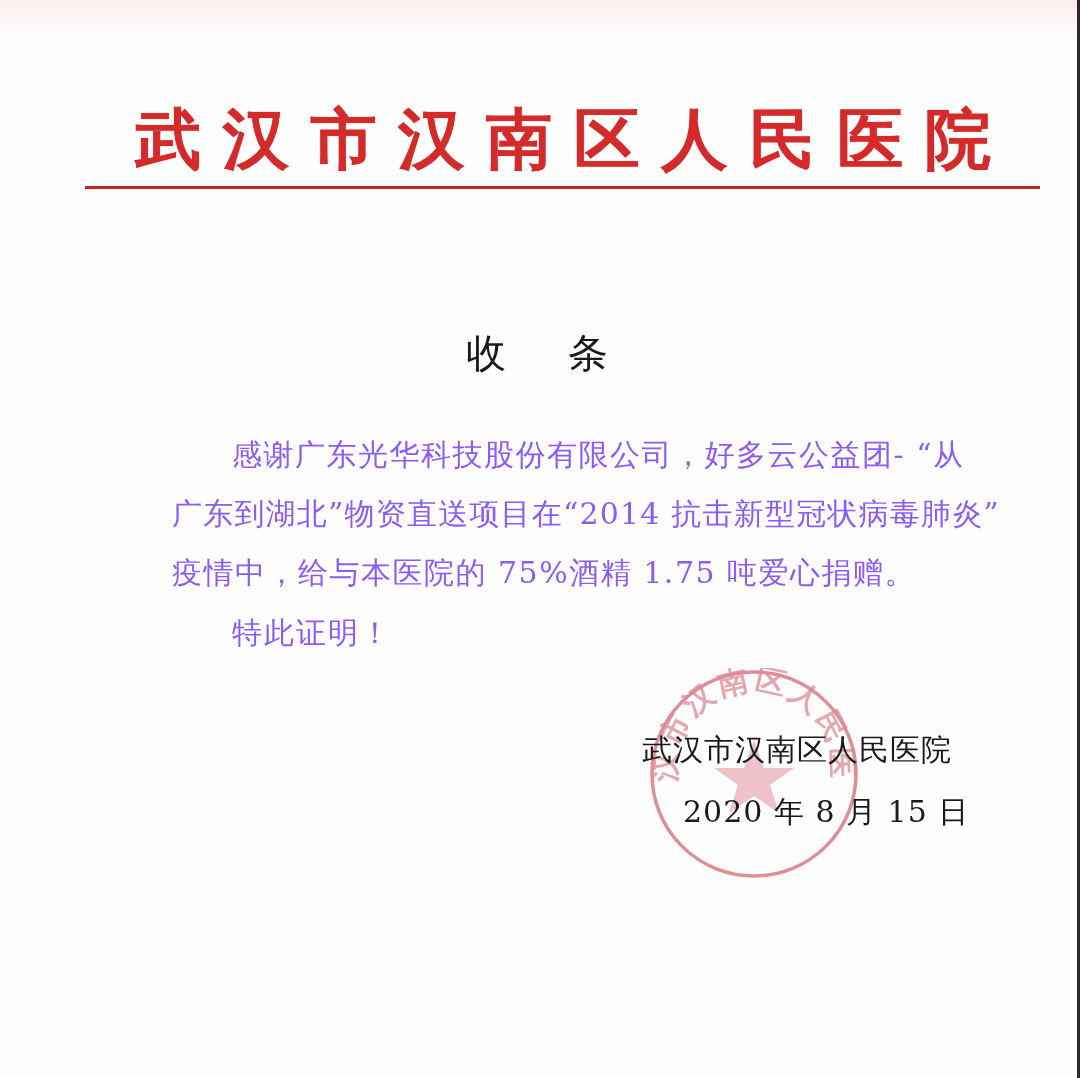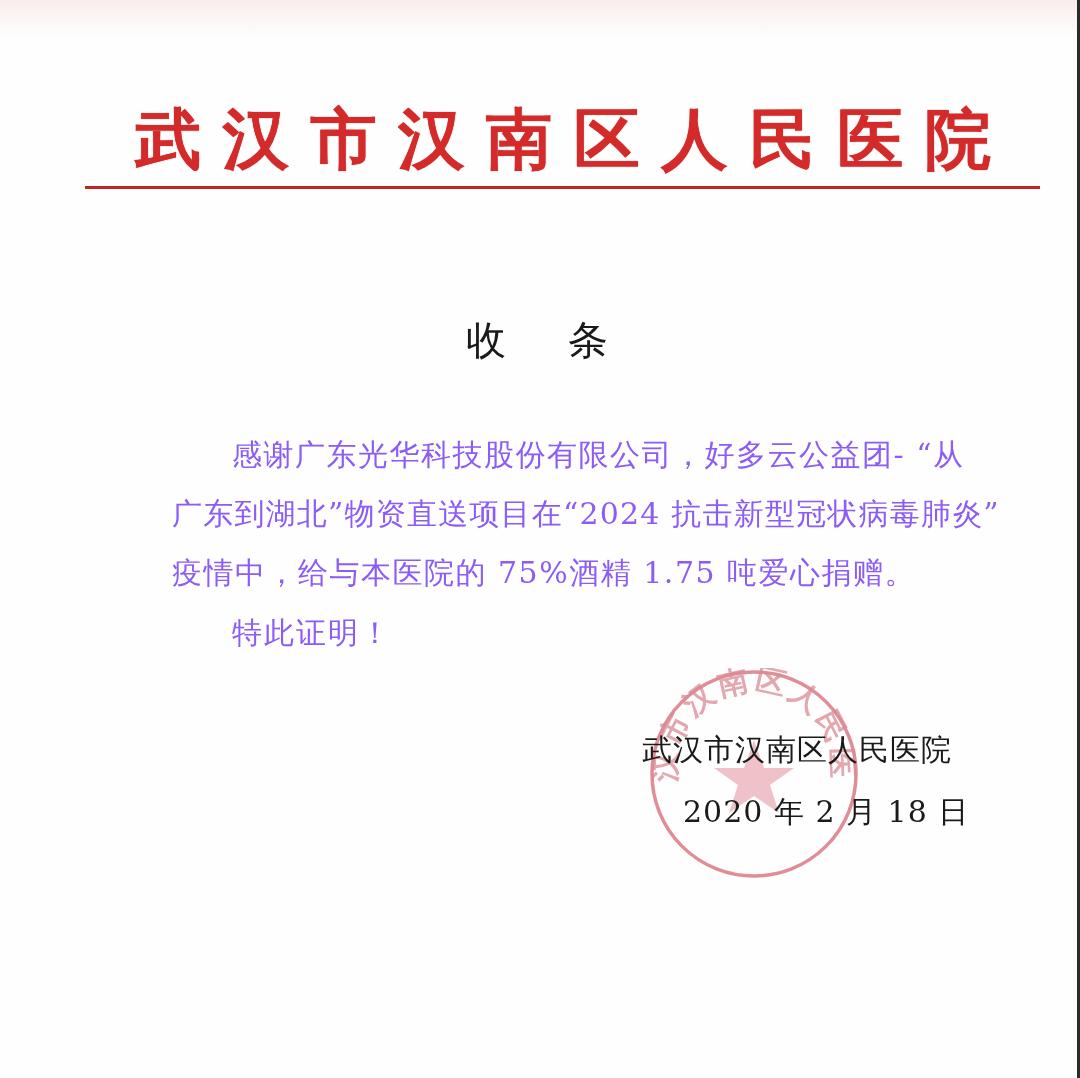--- a/index.html
+++ b/index.html
@@ -58,21 +58,21 @@
     left: 85px;
     top: 186px;
     width: 955px;
     height: 3px;
     background: #c02626;
   }
   .doc-title {
     position: absolute;
     left: 0;
     width: 1076px;
-    top: 314px;
+    top: 327px;
     text-align: center;
     font-size: 40px;
     line-height: 52px;
     letter-spacing: 2px;
   }
   .doc-title .ch {
     display: inline-block;
     margin: 0 30px;
   }
   .body-line {
@@ -132,30 +132,30 @@
     <span>医</span>
     <span>院</span>
   </div>
   <div class="red-rule"></div>
 
   <div class="doc-title">
     <span class="ch">收</span><span class="ch">条</span>
   </div>
 
   <div class="body-line line1">感谢广东光华科技股份有限公司，好多云公益团- “从</div>
-  <div class="body-line line2">广东到湖北”物资直送项目在“2024 抗击新型冠状病毒肺炎”</div>
+  <div class="body-line line2">广东到湖北”物资直送项目在“2014 抗击新型冠状病毒肺炎”</div>
   <div class="body-line line3">疫情中，给与本医院的 75%酒精 1.75 吨爱心捐赠。</div>
   <div class="body-line line4">特此证明！</div>
 
   <svg class="seal" viewBox="0 0 212 212" xmlns="http://www.w3.org/2000/svg">
     <defs>
       <path id="sealArc" d="M 30 118 A 78 78 0 1 1 182 118"></path>
     </defs>
     <circle cx="106" cy="106" r="102" fill="none" stroke="#d97a85" stroke-width="3.5" opacity="0.85"></circle>
     <text font-size="30" fill="#d98a95" opacity="0.75" font-family="DejaVu Sans, sans-serif" font-weight="bold" letter-spacing="4">
       <textPath href="#sealArc" startOffset="50%" text-anchor="middle">武汉市汉南区人民医院</textPath>
     </text>
     <polygon points="106,72 116,100 146,100 122,117 131,145 106,128 81,145 90,117 66,100 96,100" fill="#e8a7b0" opacity="0.7"></polygon>
   </svg>
 
   <div class="sign-name">武汉市汉南区人民医院</div>
-  <div class="sign-date">2020 年 2 月 18 日</div>
+  <div class="sign-date">2020 年 8 月 15 日</div>
 </div>
 
 </body></html>

